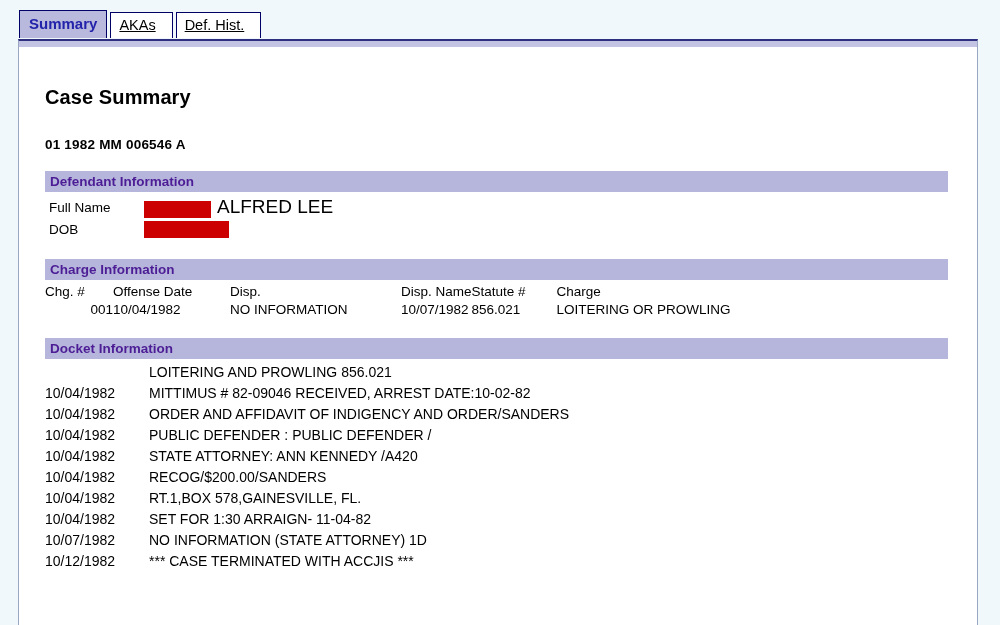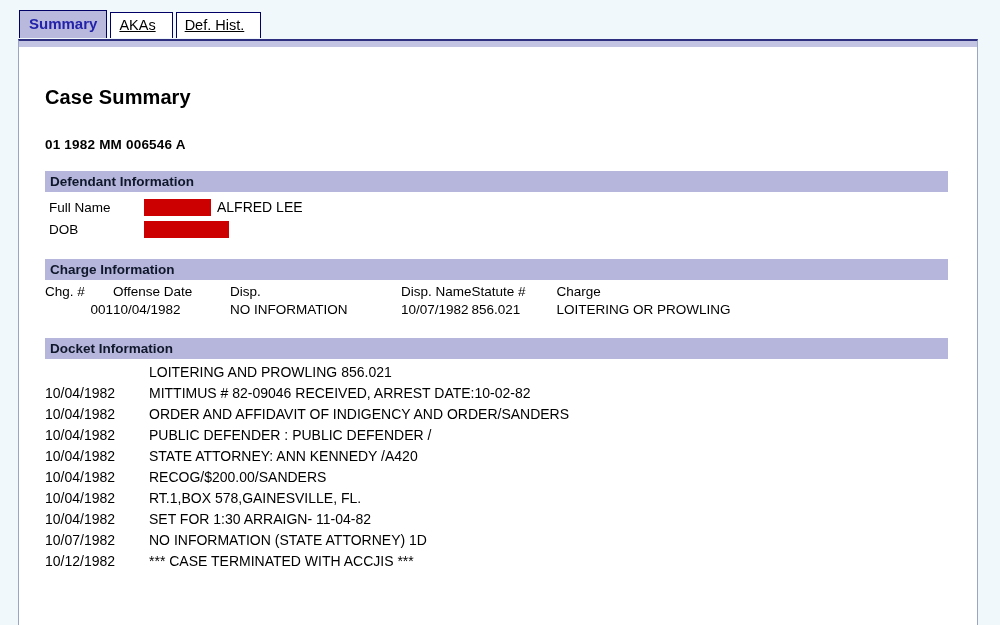--- a/index.html
+++ b/index.html
@@ -90,43 +90,43 @@
   }
 
   .section-bar {
     background: #b6b6dc;
     font-weight: bold;
     font-size: 13.5px;
     padding: 3px 0 3px 5px;
     margin-top: 19px;
     width: 903px;
     box-sizing: border-box;
-    color: #0f172a;
+    color: #4c1d95;
   }
 
   
   .defendant {
     margin-top: 4px;
   }
   .def-row {
     display: flex;
     align-items: center;
     height: 22px;
   }
   .def-label {
     width: 99px;
     font-weight: normal;
     font-size: 13.5px;
     padding-left: 4px;
     box-sizing: border-box;
   }
   .def-value {
-    font-size: 14px;
+    font-size: 19px;
     display: flex;
-    align-items: center;
+    align-items: flex-end;
   }
   .redaction {
     display: inline-block;
     background: #cc0000;
     height: 17px;
   }
   .redaction.name { width: 67px; }
   .redaction.dob  { width: 85px; }
   .def-name-text {
     padding-left: 6px;

